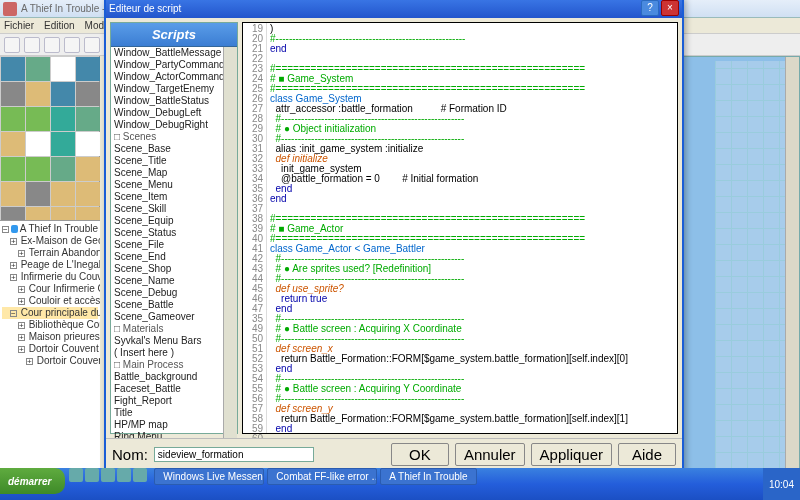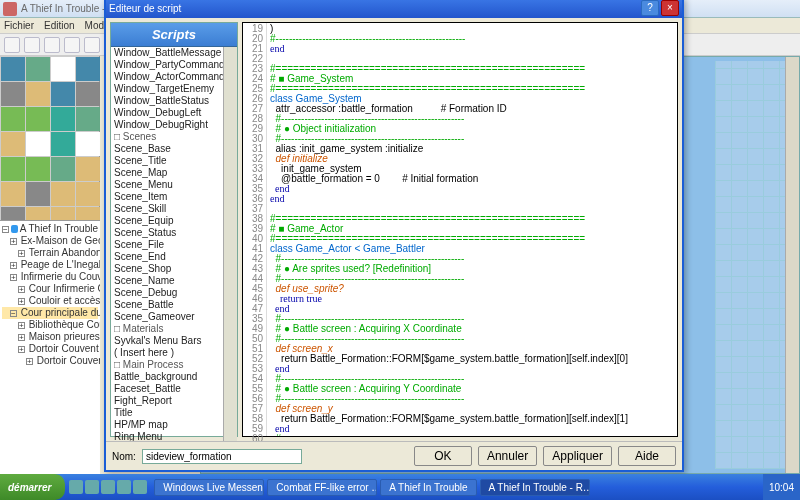--- a/index.html
+++ b/index.html
@@ -49,31 +49,31 @@
 .scripts-list { flex:1; overflow:hidden; font-size:9px; line-height:12px; color:#222; }
 .scripts-list .grp { color:#555; }
 .scripts-list div { white-space:nowrap; padding:0 3px; }
 .scripts-list .sel { background:#3169c6; color:#fff; }
 .scripts-scroll { width:14px; background:#e0e0d0; border-left:1px solid #aaa; }
 .scripts-wrap { flex:1; display:flex; }
 
 .code-col { flex:1; border:1px solid #000000; background:#fff; display:flex; font-family:"Courier New",monospace; font-size:9.5px; line-height:10px; }
 .gutter { width:24px; text-align:right; color:#888; padding:1px 3px; border-right:1px solid #ddd; }
 .code { flex:1; padding:1px 3px; white-space:pre; color:#0a0; overflow:hidden; }
-.code .kw{color:#00a;font-family:Liberation Serif, serif;} .code .cm{color:#0a0;} .code .id{color:#000;}
+.code .kw{color:#00a;} .code .cm{color:#0a0;} .code .id{color:#000;}
 .code .cl{color:#06c;} .code .mn{color:#c50;font-style:italic;}
 
 .dlg-bottom { display:flex; align-items:center; padding:4px 6px; gap:6px; border-top:1px solid #bbb; }
-.dlg-bottom label { font-size:10px; }
+.dlg-bottom label { font-size:15px; }
 .dlg-bottom input { flex:0 0 160px; font-size:10px; padding:1px 3px; border:1px solid #7a9; }
 .dlg-bottom .gap{flex:1;}
-.btn { min-width:58px; padding:2px 8px; background:#ece9d8; border:1px solid #888; border-radius:2px; font-size:12px; }
-
-
-.taskbar { position:absolute; left:0; right:0; bottom:0; height:26px; background:linear-gradient(#3a81e0,#245edb 50%,#1b4fc3); display:flex; align-items:center; color:#fff; font-size:10px; }
+.btn { min-width:58px; padding:2px 8px; background:#ece9d8; border:1px solid #888; border-radius:2px; font-size:15px; }
+
+
+.taskbar { position:absolute; left:0; right:0; bottom:0; height:32px; background:linear-gradient(#3a81e0,#245edb 50%,#1b4fc3); display:flex; align-items:flex-start; color:#fff; font-size:10px; }
 .start { height:26px; padding:0 14px 0 8px; background:linear-gradient(#5fab3f,#3e8a28); border-radius:0 10px 10px 0; display:flex; align-items:center; font-style:italic; font-weight:bold; }
 .tb-task { margin-left:3px; padding:2px 8px; background:#3b73d0; border:1px solid #2a5cb0; border-radius:2px; display:flex; align-items:center; gap:3px; max-width:110px; white-space:nowrap; overflow:hidden; }
 .tb-task.active { background:#1f4aa3; }
 .qlaunch { display:flex; gap:2px; padding:0 4px; }
 .qlaunch span{ width:14px; height:14px; background:#6aa; border-radius:2px; }
 .tray { margin-left:auto; padding:0 6px; display:flex; align-items:center; gap:4px; background:#2a65c8; height:100%; }
 </style>
 </head>
 <body>
 
@@ -284,19 +284,16 @@
   </div>
   <div class="tb-task">
       <span>Windows Live Messen…</span>
     </div>
   <div class="tb-task">
       <span>Combat FF-like error …</span>
     </div>
   <div class="tb-task">
       <span>A Thief In Trouble</span>
     </div>
-  <div class="tb-task active">
-      <span>A Thief In Trouble - R…</span>
-    </div>
   <div class="tray">
     <span>10:04</span>
   </div>
 </div>
 
 </body></html>

